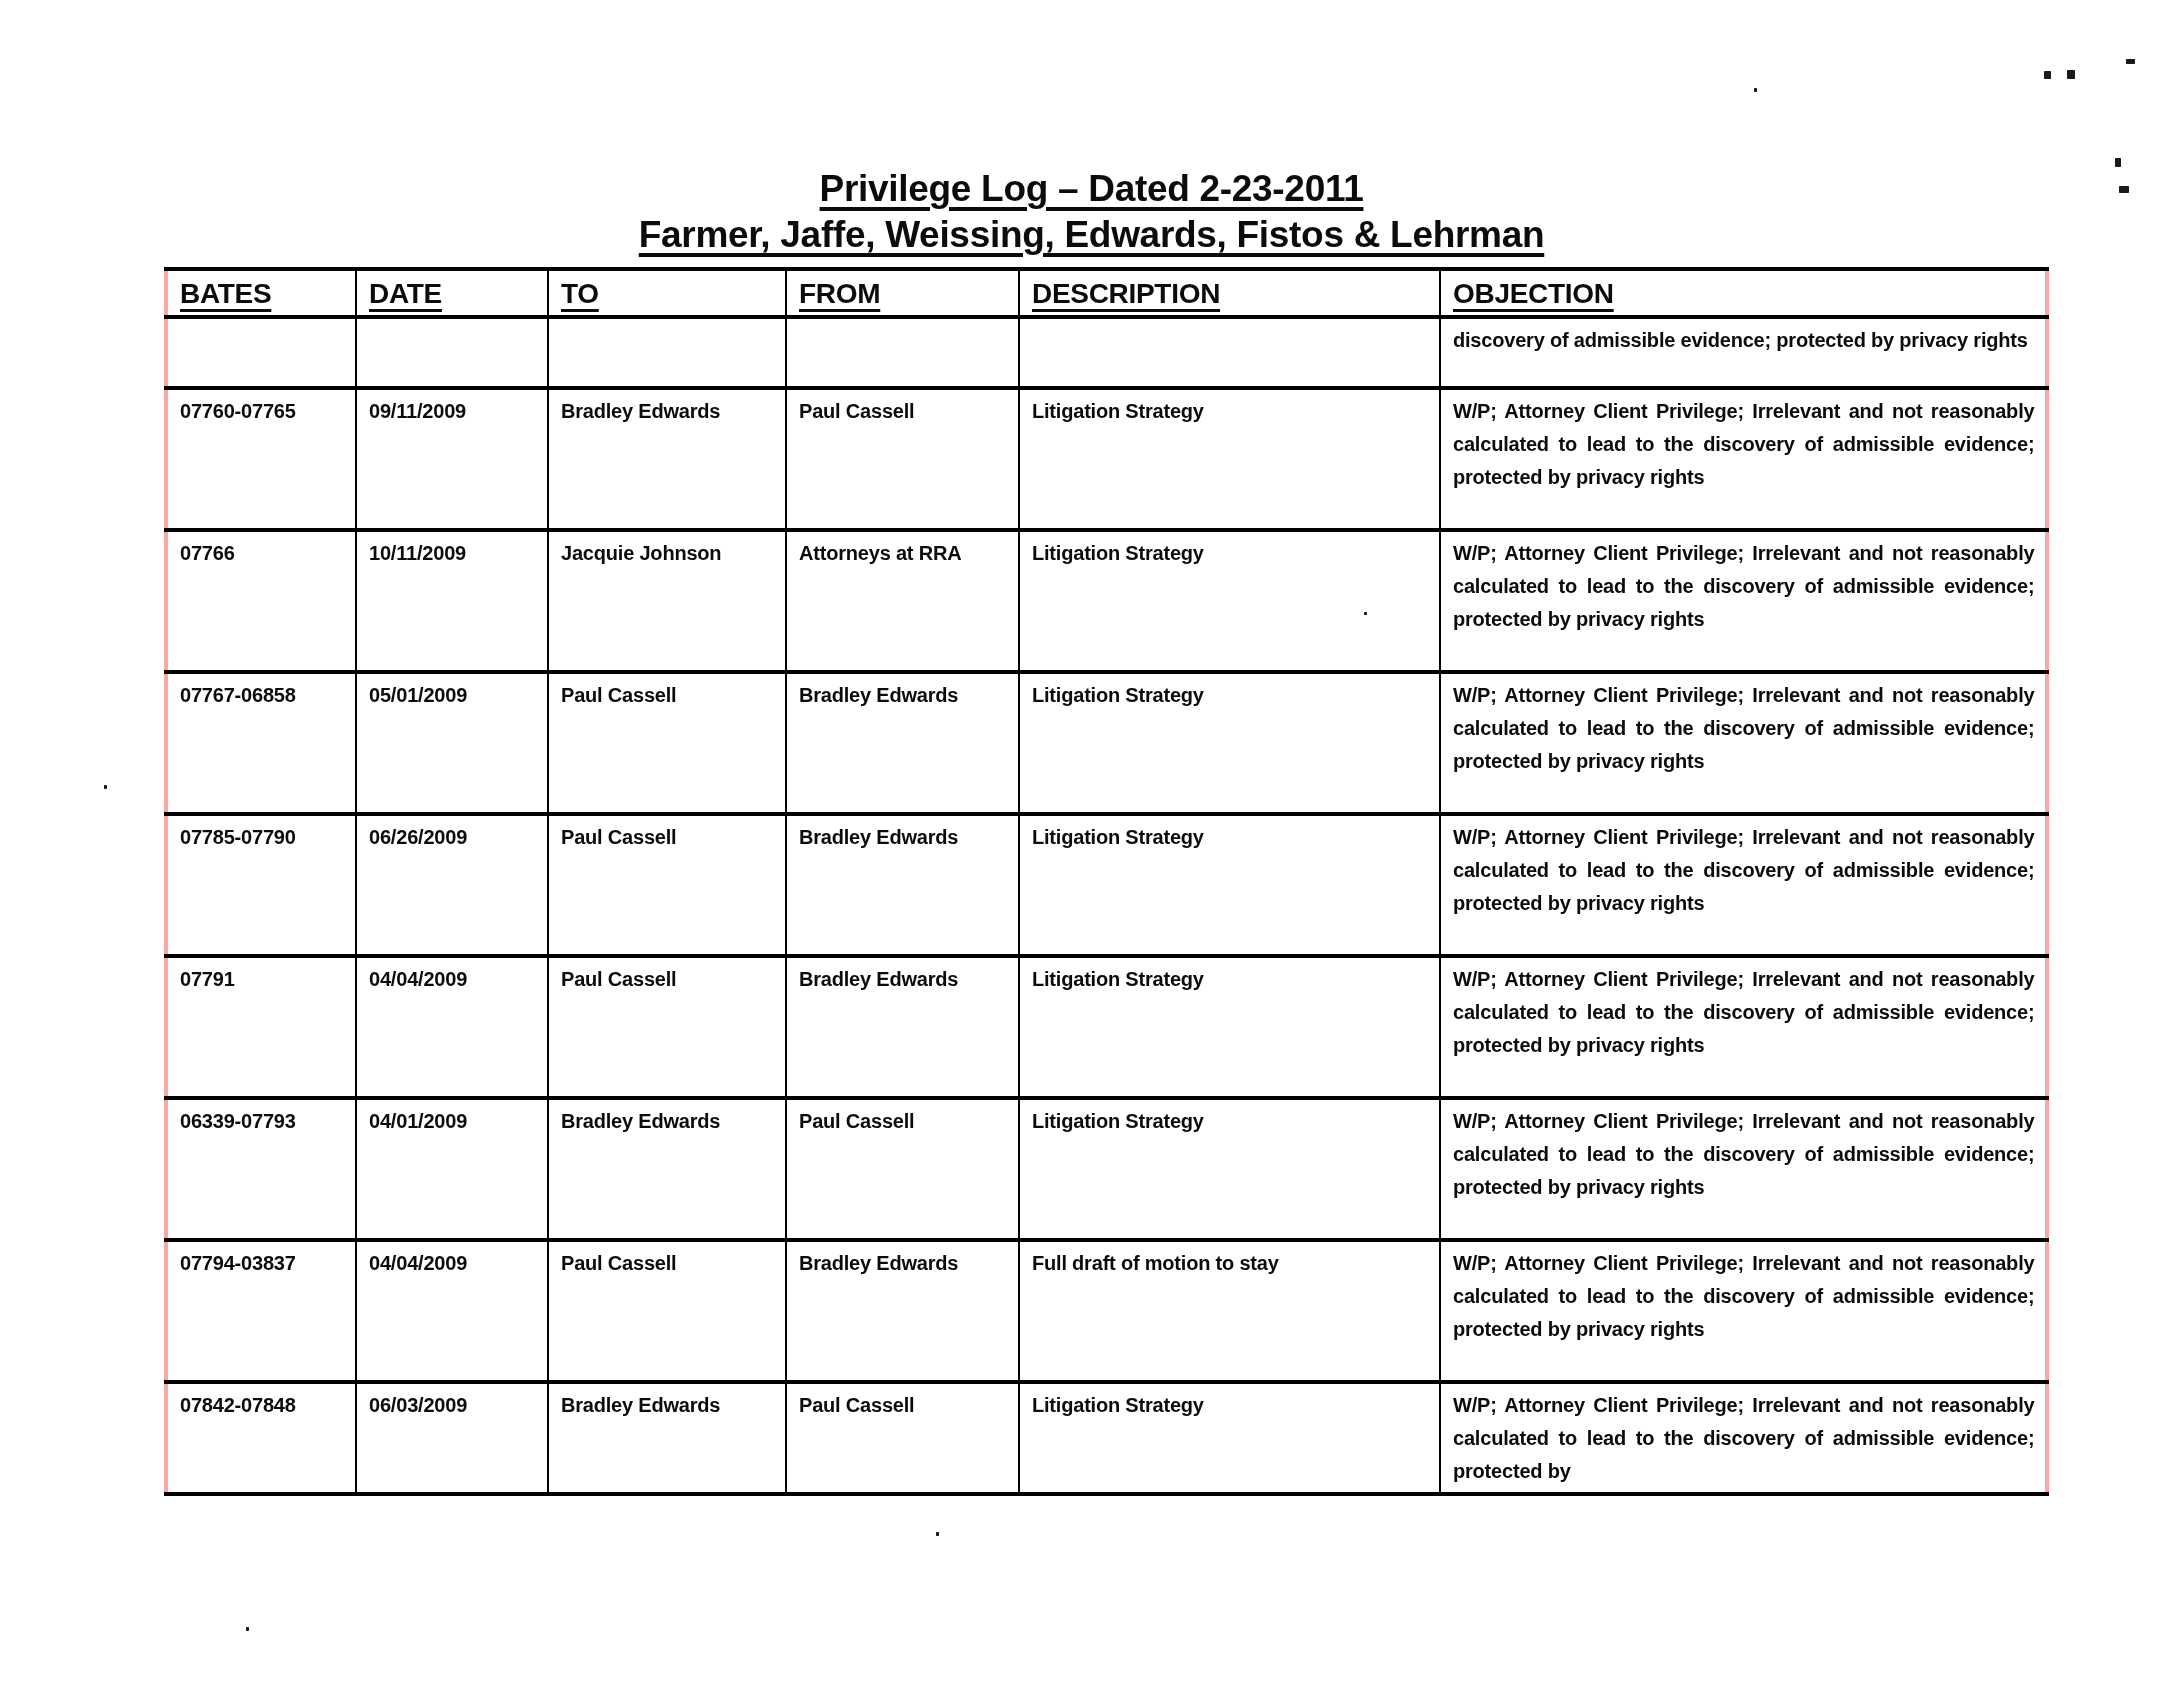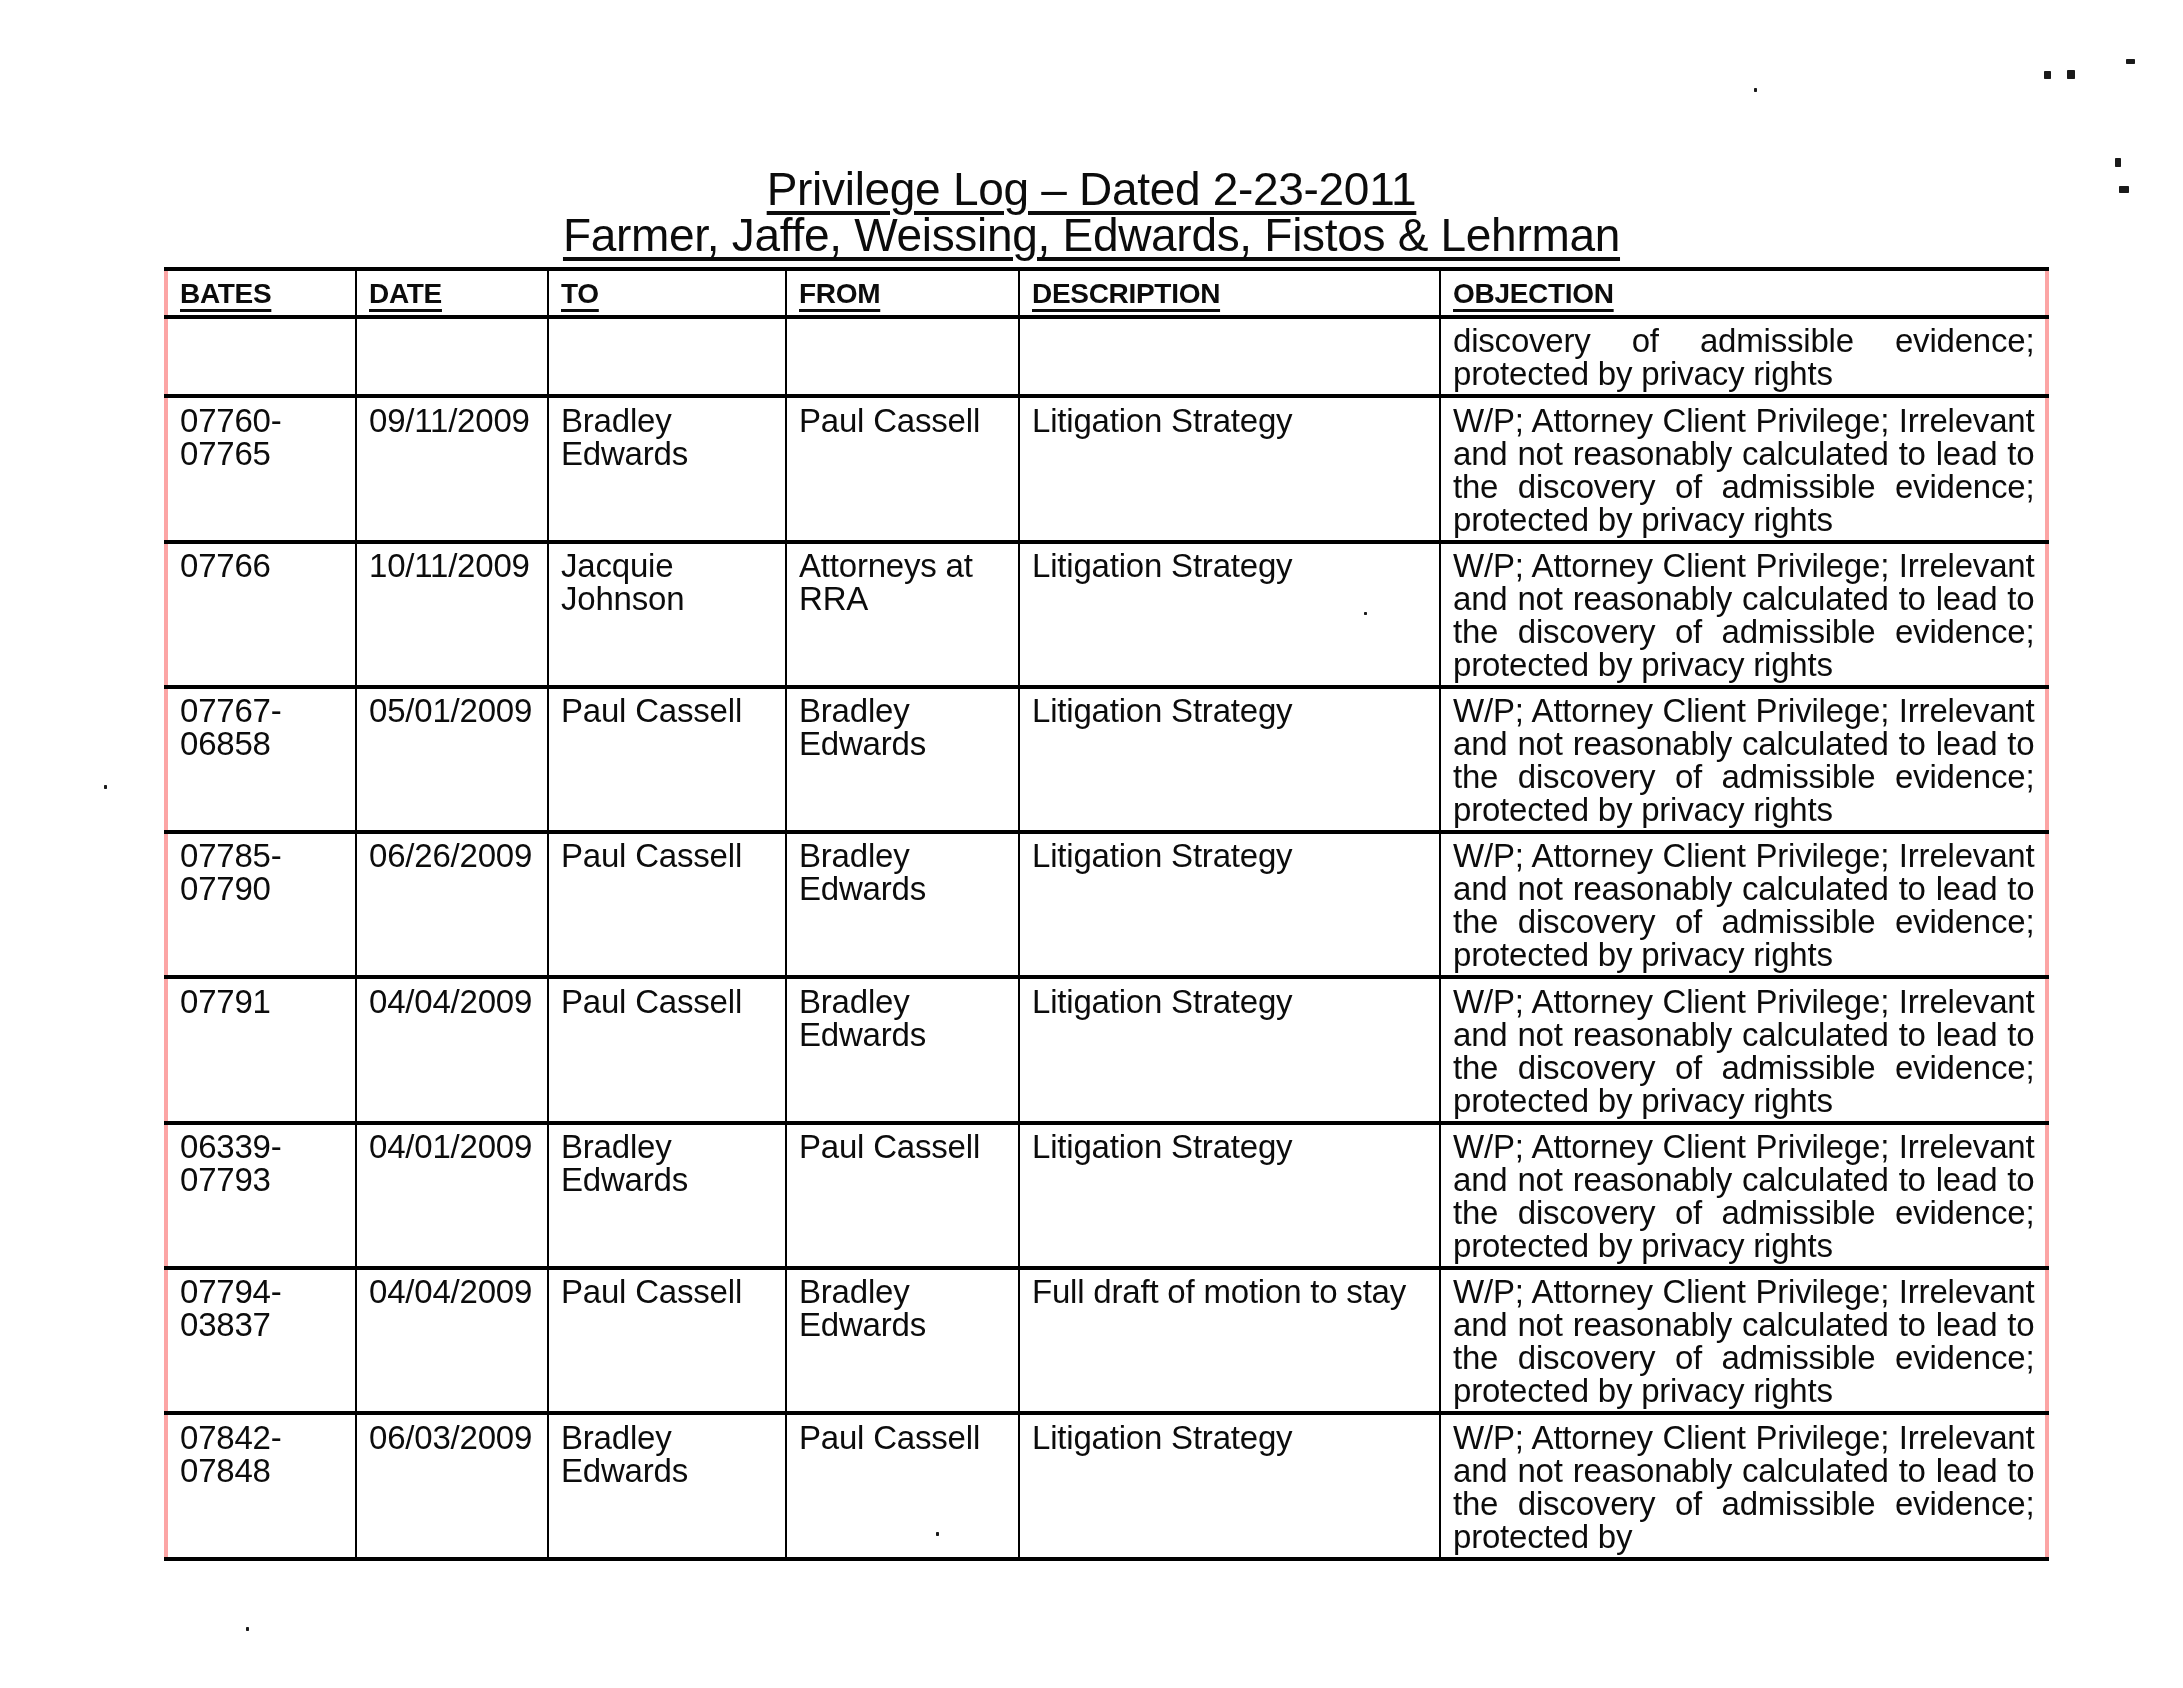--- a/index.html
+++ b/index.html
@@ -18,22 +18,22 @@
   .page {
     position: absolute;
     inset: 0;
   }
   .titles {
     position: absolute;
     top: 166px;
     left: 0;
     width: 2183px;
     text-align: center;
-    font-weight: 400;
-    font-size: 46px;
+    font-weight: 700;
+    font-size: 37px;
     line-height: 46px;
     letter-spacing: -0.3px;
   }
   .title-line {
     text-decoration: underline;
     text-decoration-thickness: 4px;
     text-underline-offset: 6px;
   }
   table.log-table {
     position: absolute;
@@ -60,22 +60,22 @@
     text-decoration: underline;
     text-decoration-thickness: 3.3px;
     text-underline-offset: 6px;
     padding-top: 6.6px;
     letter-spacing: -0.3px;
   }
   .log-table tbody tr { height: 142px; }
   .log-table tbody tr.row-partial { height: 71px; }
   .log-table tbody tr.row-last { height: 93px; }
   .log-table td {
-    font-size: 33px;
-    font-weight: 400;
+    font-size: 20px;
+    font-weight: 700;
     line-height: 33px;
     letter-spacing: -0.2px;
   }
   .log-table td.c-obj {
     text-align: justify;
     text-justify: inter-word;
   }
   .page-number {
     position: absolute;
     top: 1524px;

